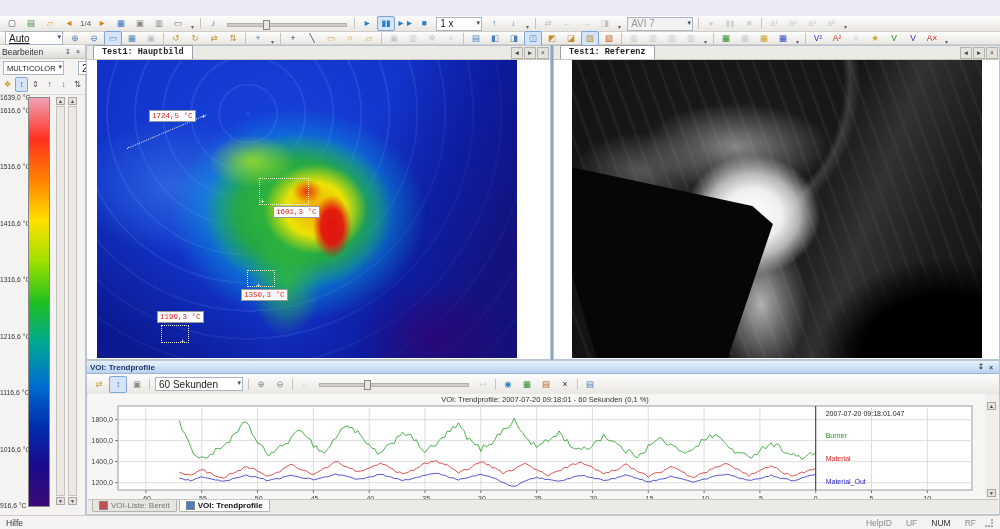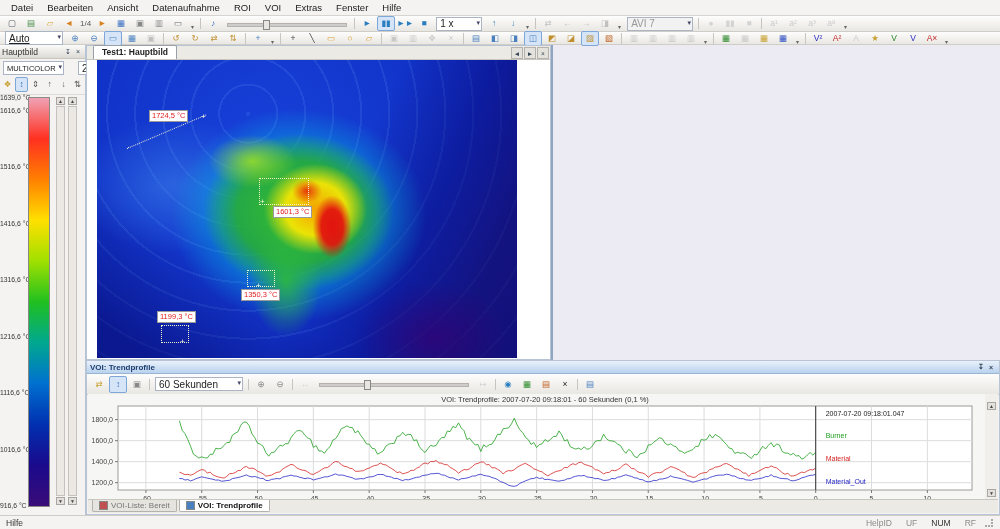--- a/index.html
+++ b/index.html
@@ -21,21 +21,21 @@
   .tmore{width:9px;height:13px;font-size:6px;color:#666;display:flex;align-items:flex-end;justify-content:center;}
   .tlabel{font-size:8px;color:#555;padding:0 1px;}
   .combo{position:relative;height:12px;background:#fff;border:1px solid #aab4c4;font-size:10px;
          display:flex;align-items:center;padding:0 11px 0 3px;margin:0 2px;cursor:default;white-space:nowrap;}
   .combo:after{content:"▾";position:absolute;right:1px;top:1px;font-size:7px;color:#446;}
   .combo.dis{color:#999;background:#f2f2f2;}
   .slider{position:relative;height:8px;margin:0 4px;}
   .slider .track{position:absolute;left:0;right:0;top:3px;height:2px;background:#cfcccb;border:1px solid #b5b2ae;}
   .slider .thumb{position:absolute;top:0;width:5px;height:8px;background:#e8e6e2;border:1px solid #8a8884;}
   
-  .pane{position:absolute;background:#fff;border:1px solid #b7c4d6;box-sizing:border-box;}
+  .pane{position:absolute;background:#fff;border:1px solid #b7c4d6;box-sizing:border-box;font-family:Liberation Mono, monospace;}
   .tabbar{position:absolute;left:0;top:0;right:0;height:13px;background:#eceae5;border-bottom:1px solid #c9c6c0;
           display:flex;align-items:flex-end;}
   .tab{height:12px;background:#fff;border:1px solid #9aa0a8;border-bottom:none;font-size:8.5px;font-weight:bold;
        padding:1px 8px 0 8px;margin-left:6px;border-radius:2px 2px 0 0;white-space:nowrap;}
   .tabnav{position:absolute;right:1px;top:1px;display:flex;gap:1px;}
   .tabnav span{width:10px;height:10px;font-size:6.5px;color:#345;display:flex;align-items:center;justify-content:center;
                background:#e4e2dd;border:1px solid #b5b2ae;}
   
   #scalePanel{position:absolute;left:0;top:45px;width:86px;height:470px;background:#f4f3f1;
               border-right:1px solid #b7c4d6;box-sizing:border-box;}
@@ -120,31 +120,20 @@
         radial-gradient(circle 1px at 8px 5px,#aaa 1px,transparent 1.5px),
         radial-gradient(circle 1px at 2px 8px,#aaa 1px,transparent 1.5px),
         radial-gradient(circle 1px at 8px 2px,#aaa 1px,transparent 1.5px);}
   svg text{font-family:"Liberation Sans",sans-serif;}
 </style>
 </head>
 <body>
 
 <div class="app">
 
-  <div class="menubar" id="menubar">
-      <div class="menuitem">Datei</div>
-      <div class="menuitem">Bearbeiten</div>
-      <div class="menuitem">Ansicht</div>
-      <div class="menuitem">Datenaufnahme</div>
-      <div class="menuitem">ROI</div>
-      <div class="menuitem">VOI</div>
-      <div class="menuitem">Extras</div>
-      <div class="menuitem">Fenster</div>
-      <div class="menuitem">Hilfe</div>
-    </div>
   <div class="tbrow" id="tb1">
       <div class="tbtn" style="color: rgb(85, 85, 102);">▢</div>
       <div class="tbtn" style="color: rgb(74, 138, 74);">▤</div>
       <div class="tbtn" style="color: rgb(216, 160, 48);">▱</div>
       <div class="tbtn" style="color: rgb(216, 128, 32);">◄</div>
       <div class="tlabel">1/4</div>
       <div class="tbtn" style="color: rgb(216, 128, 32);">►</div>
       <div class="tbtn" style="color: rgb(58, 110, 192);">▦</div>
       <div class="tbtn" style="color: rgb(136, 136, 136);">▣</div>
       <div class="tbtn" style="color: rgb(136, 136, 136);">▥</div>
@@ -236,21 +225,21 @@
       <div class="tbtn dis" style="color: rgb(170, 170, 170);">A</div>
       <div class="tbtn" style="color: rgb(200, 160, 48);">★</div>
       <div class="tbtn" style="color: rgb(42, 138, 42);">V</div>
       <div class="tbtn" style="color: rgb(42, 42, 192);">V</div>
       <div class="tbtn" style="color: rgb(192, 42, 42);">A×</div>
       <div class="tmore">▾</div>
     </div>
 
   <div id="scalePanel">
     <div class="sp-head">
-      <span>Hauptbild</span>
+      <span>Bearbeiten</span>
       <span class="grow"></span>
       <span class="winbtn">↧</span>
       <span class="winbtn">×</span>
     </div>
     <div class="sp-combos">
       <div class="combo" style="width:45px;font-size:7.5px">
         <span>MULTICOLOR</span>
       </div>
       <div class="combo" style="width:14px">
         <span>256</span>
@@ -304,20 +293,33 @@
         <div class="anncross" style="left: 159px; top: 223px;">+</div>
         <div class="annbox" style="left: 144px; top: 229px;">1350,3 °C</div>
         <div class="annrect" style="left: 64px; top: 265px; width: 26px; height: 16px;"></div>
         <div class="anncross" style="left: 83px; top: 279px;">+</div>
         <div class="annbox" style="left: 60px; top: 251px;">1199,3 °C</div>
       </div>
   </div>
 
   <div class="splitter"></div>
 
+  <div class="pane" id="refPane">
+    <div class="tabbar">
+      <div class="tab">Test1: Referenz</div>
+      <div class="tabnav">
+        <span>◄</span>
+        <span>►</span>
+        <span>×</span>
+      </div>
+    </div>
+    <div class="imgwrap" id="refImg">
+      <div id="refWedge"></div>
+    </div>
+  </div>
 
   <div id="trendPanel">
     <div class="tp-head">
       <span>VOI: Trendprofile</span>
       <span class="grow"></span>
       <span class="winbtn">↧</span>
       <span class="winbtn">×</span>
     </div>
     <div class="tp-tools" id="trendTools">
         <div class="tbtn" style="color: rgb(200, 160, 48);">⇄</div>

